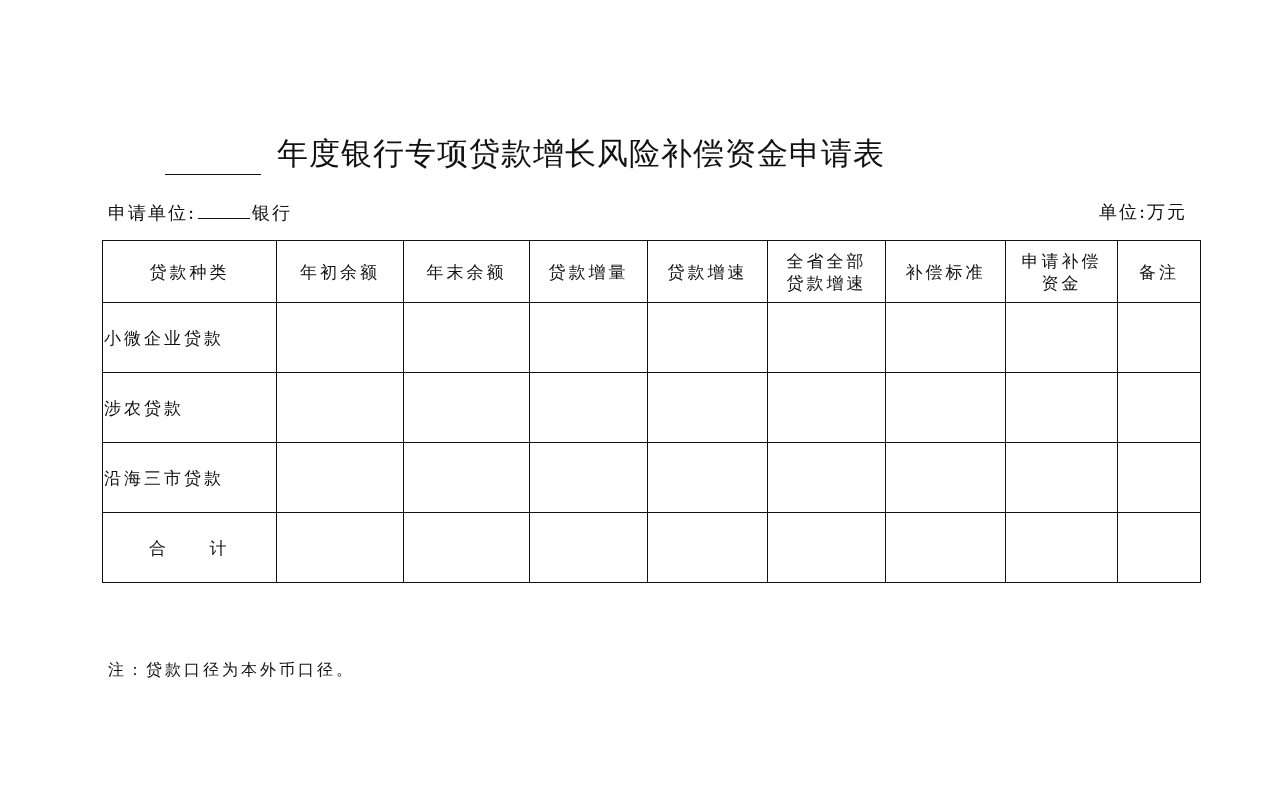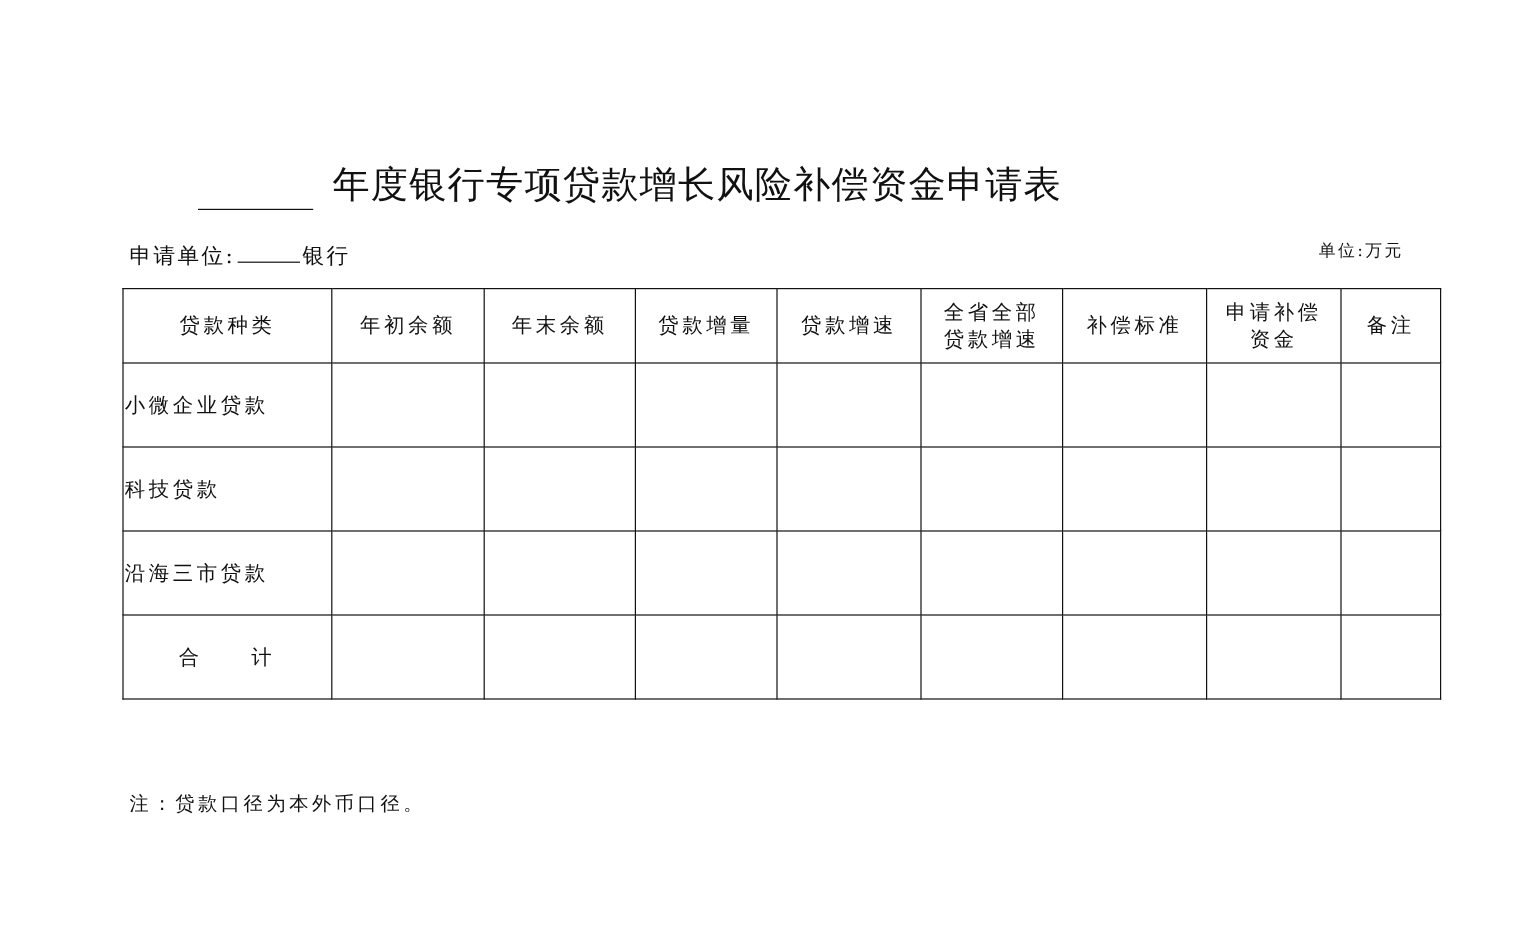--- a/index.html
+++ b/index.html
@@ -51,21 +51,21 @@
     width: 52px;
     border-bottom: 1.5px solid #111;
     height: 18px;
     vertical-align: baseline;
     margin: 0 2px;
   }
   .meta-right {
     position: absolute;
     left: 1099px;
     top: 200px;
-    font-size: 14px;
+    font-size: 18px;
     letter-spacing: 2px;
     white-space: nowrap;
   }
   table.form {
     position: absolute;
     left: 102px;
     top: 240px;
     border-collapse: collapse;
     table-layout: fixed;
     width: 1098px;
@@ -149,21 +149,21 @@
       <td></td>
       <td></td>
       <td></td>
       <td></td>
       <td></td>
       <td></td>
       <td></td>
       <td></td>
     </tr>
     <tr>
-      <td class="label">科技贷款</td>
+      <td class="label">涉农贷款</td>
       <td></td>
       <td></td>
       <td></td>
       <td></td>
       <td></td>
       <td></td>
       <td></td>
       <td></td>
     </tr>
     <tr>

